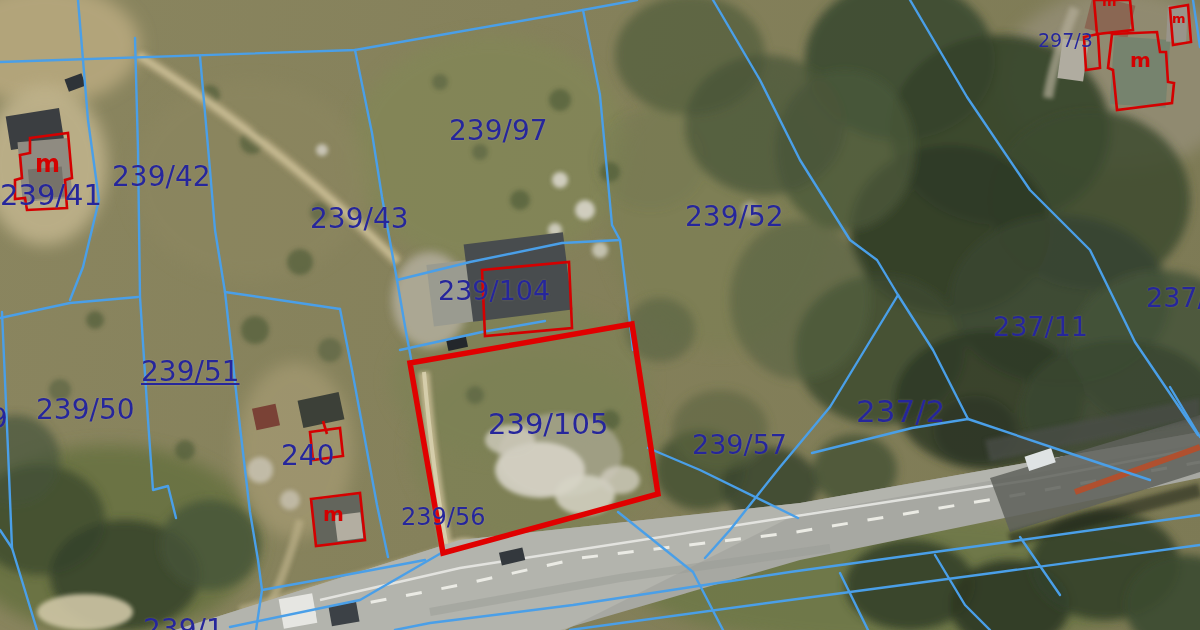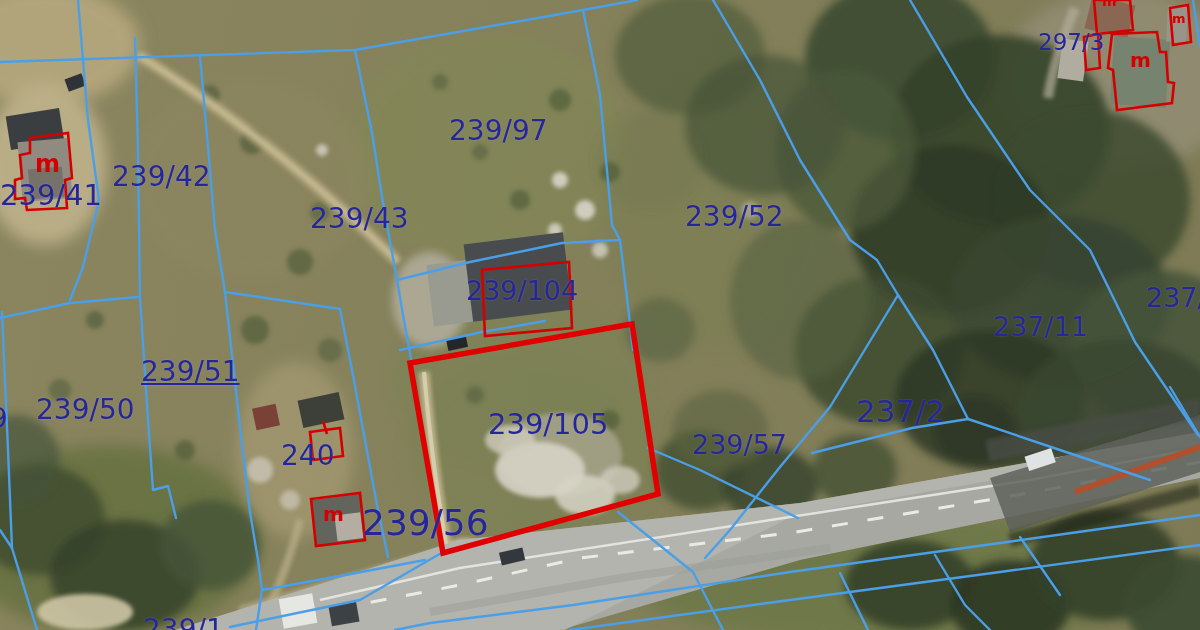--- a/index.html
+++ b/index.html
@@ -212,31 +212,31 @@
 
     <polygon points="410,363 632,324 658,494 443,553" fill="none" stroke="#e00000" stroke-width="5.5" stroke-linejoin="miter"></polygon>
   </svg>
 
   <div id="labels-layer">
       <div class="plabel" style="left: 112px; top: 163px; font-size: 28px; color: rgb(38, 38, 155);">239/42</div>
       <div class="plabel" style="left: 0px; top: 181px; font-size: 29px; color: rgb(38, 38, 155);">239/41</div>
       <div class="plabel" style="left: 278px; top: 205px; font-size: 28px; color: rgb(38, 38, 155); margin-left: 32px;">239/43</div>
       <div class="plabel" style="left: 449px; top: 117px; font-size: 28px; color: rgb(38, 38, 155); text-align: right;">239/97</div>
       <div class="plabel" style="left: 685px; top: 203px; font-size: 28px; color: rgb(38, 38, 155);">239/52</div>
-      <div class="plabel" style="left: 1038px; top: 31px; font-size: 23px; color: rgb(38, 38, 155);">297/3</div>
-      <div class="plabel" style="left: 466px; top: 277px; font-size: 27px; color: rgb(38, 38, 155);">239/104</div>
+      <div class="plabel" style="left: 1038px; top: 31px; font-size: 19px; color: rgb(38, 38, 155);">297/3</div>
+      <div class="plabel" style="left: 438px; top: 277px; font-size: 27px; color: rgb(38, 38, 155);">239/104</div>
       <div class="plabel" style="left: 488px; top: 410px; font-size: 29px; color: rgb(38, 38, 155);">239/105</div>
       <div class="plabel" style="left: 856px; top: 364px; font-size: 31px; color: rgb(38, 38, 155); margin-top: 32px;">237/2</div>
       <div class="plabel" style="left: 993px; top: 313px; font-size: 27px; color: rgb(38, 38, 155);">237/11</div>
       <div class="plabel" style="left: 1146px; top: 284px; font-size: 27px; color: rgb(38, 38, 155);">237/6</div>
       <div class="plabel" style="left: 692px; top: 431px; font-size: 27px; color: rgb(38, 38, 155);">239/57</div>
       <div class="plabel" style="left: 36px; top: 396px; font-size: 28px; color: rgb(38, 38, 155);">239/50</div>
       <div class="plabel" style="left: 141px; top: 358px; font-size: 28px; color: rgb(38, 38, 155); text-decoration: underline;">239/51</div>
       <div class="plabel" style="left: 281px; top: 442px; font-size: 28px; color: rgb(38, 38, 155);">240</div>
-      <div class="plabel" style="left: 362px; top: 505px; font-size: 36px; color: rgb(38, 38, 155);">239/56</div>
+      <div class="plabel" style="left: 362px; top: 505px; font-size: 24px; color: rgb(38, 38, 155); padding-left: 39px;">239/56</div>
       <div class="plabel" style="left: 143px; top: 616px; font-size: 28px; color: rgb(38, 38, 155);">239/1</div>
       <div class="plabel" style="left: -10px; top: 405px; font-size: 28px; color: rgb(38, 38, 155);">9</div>
       <div class="mlabel" style="left: 35px; top: 152px; font-size: 24px; color: rgb(212, 0, 0);">m</div>
       <div class="mlabel" style="left: 323px; top: 504px; font-size: 20px; color: rgb(212, 0, 0);">m</div>
       <div class="mlabel" style="left: 1130px; top: 50px; font-size: 20px; color: rgb(212, 0, 0);">m</div>
       <div class="mlabel" style="left: 1172px; top: 12px; font-size: 13px; color: rgb(212, 0, 0);">m</div>
       <div class="mlabel" style="left: 1102px; top: -6px; font-size: 14px; color: rgb(212, 0, 0);">m</div>
     </div>
 
 </div>

